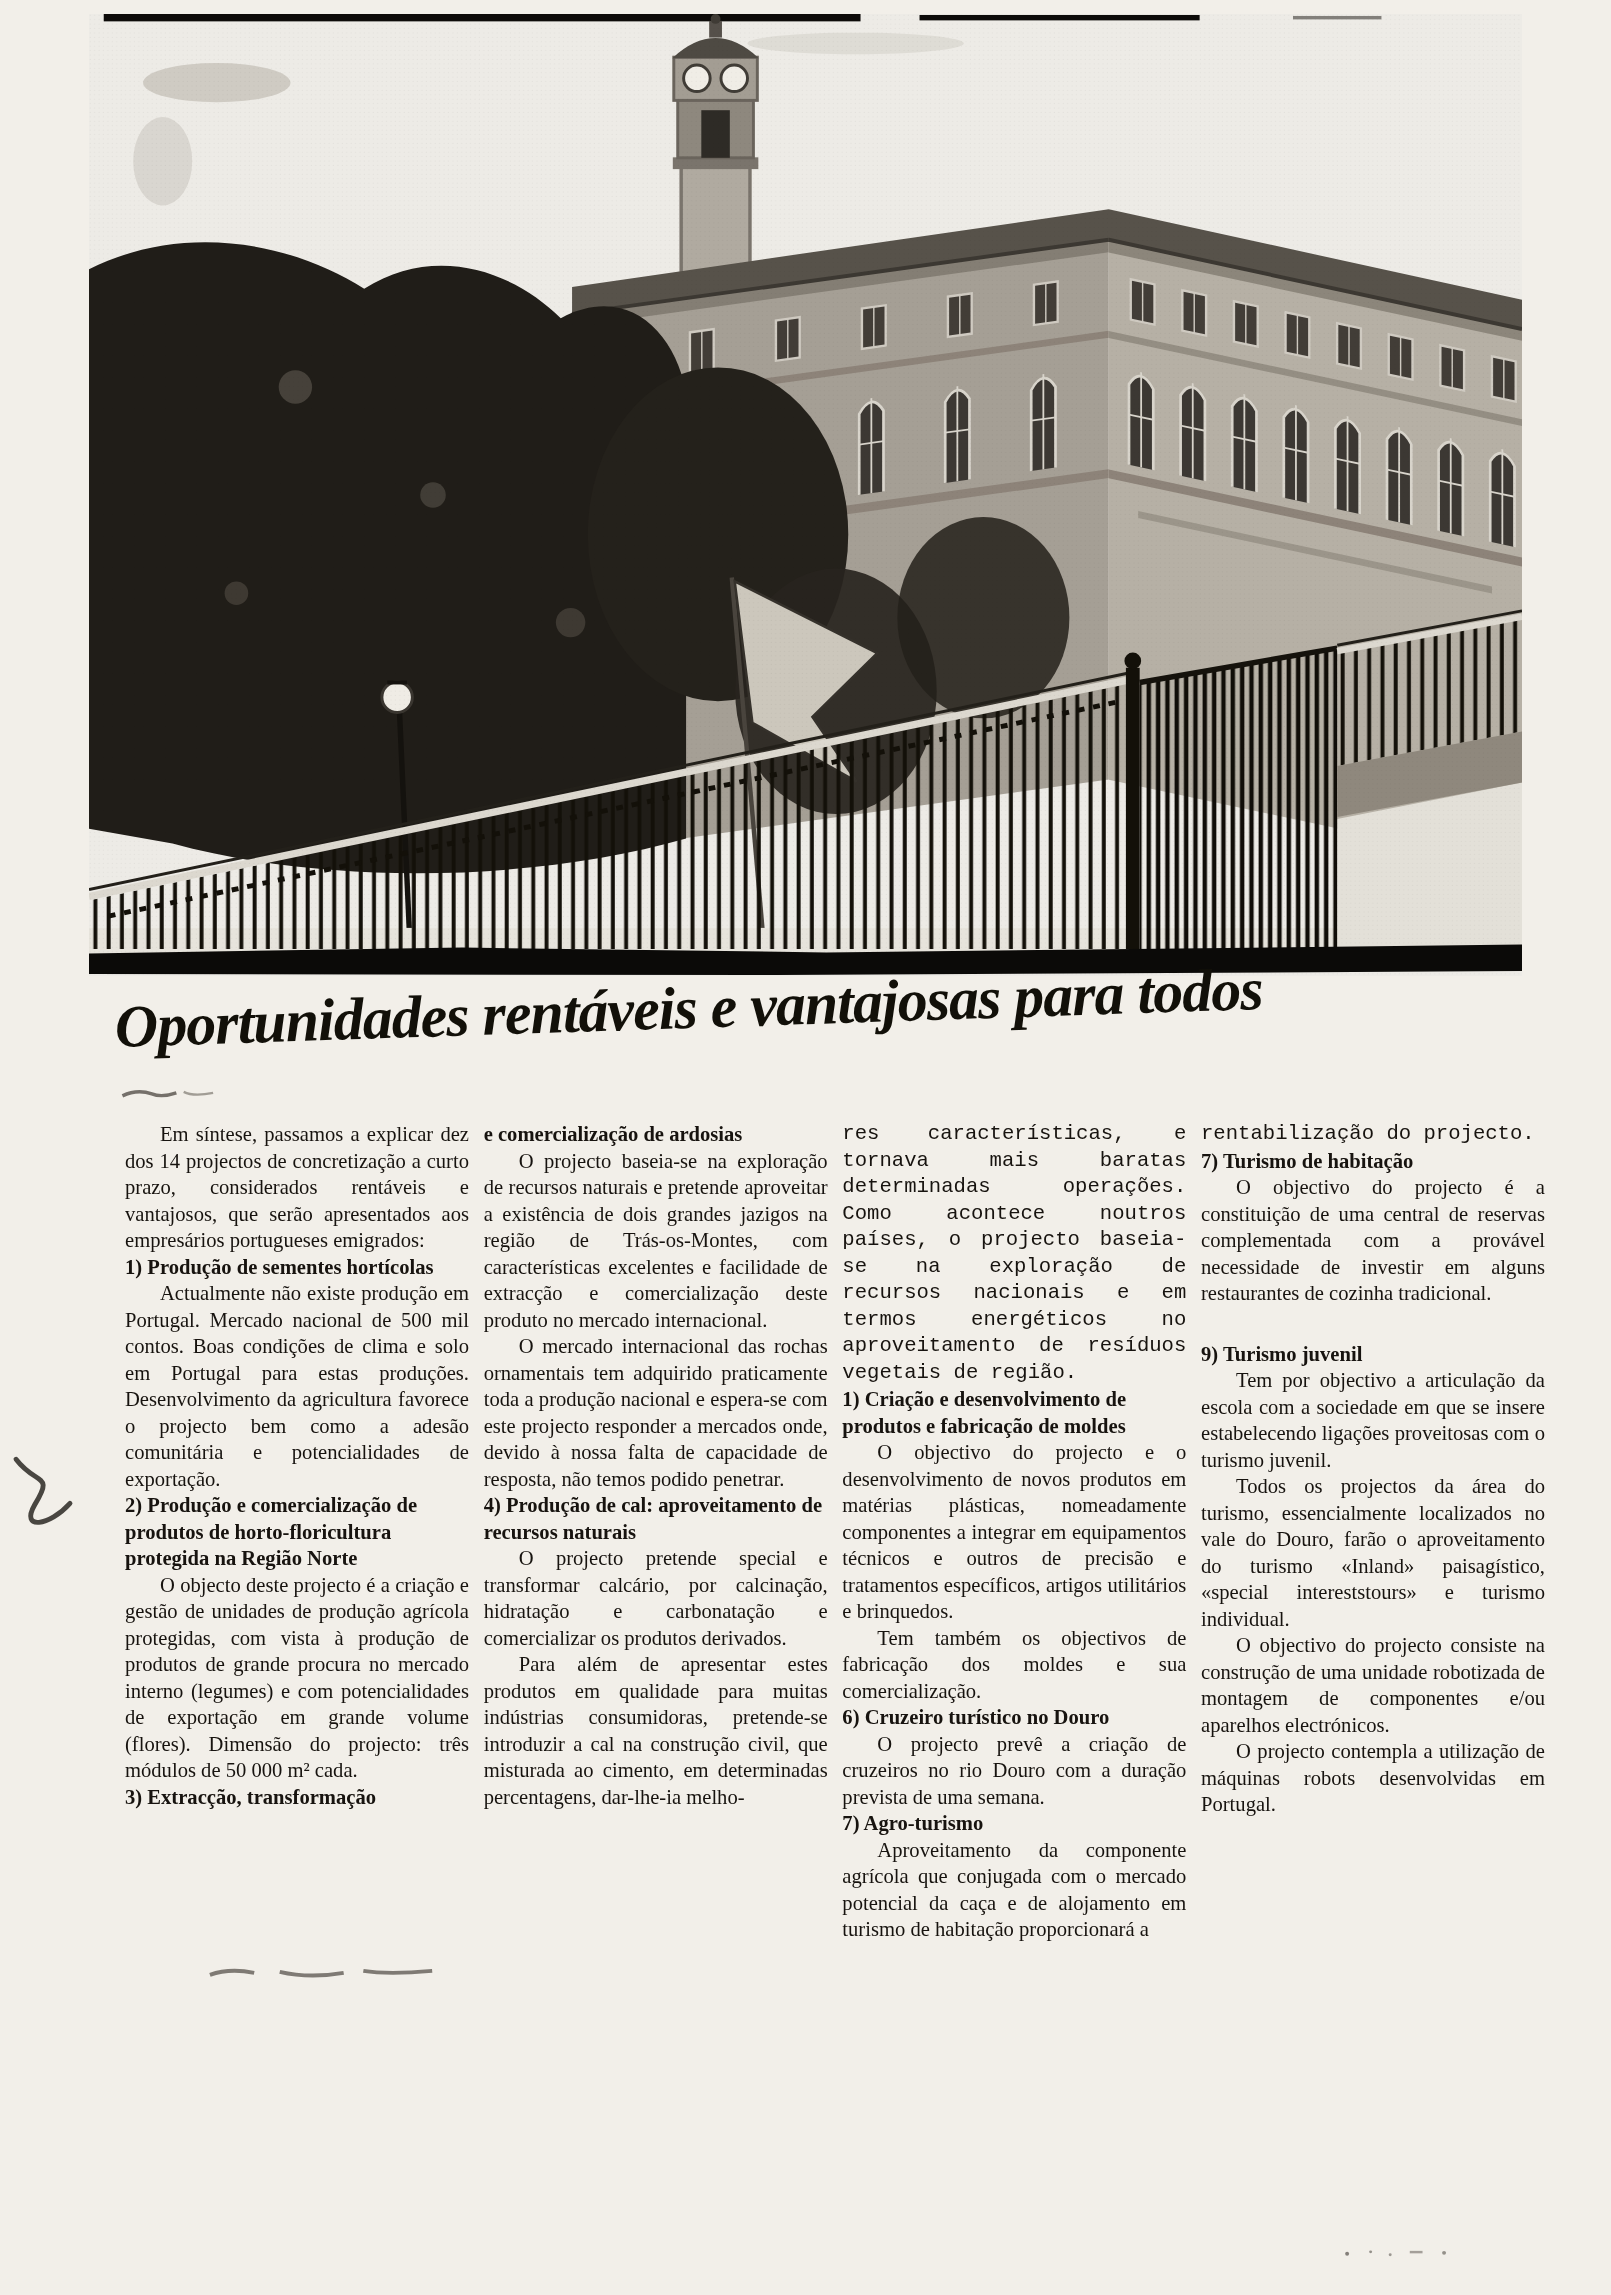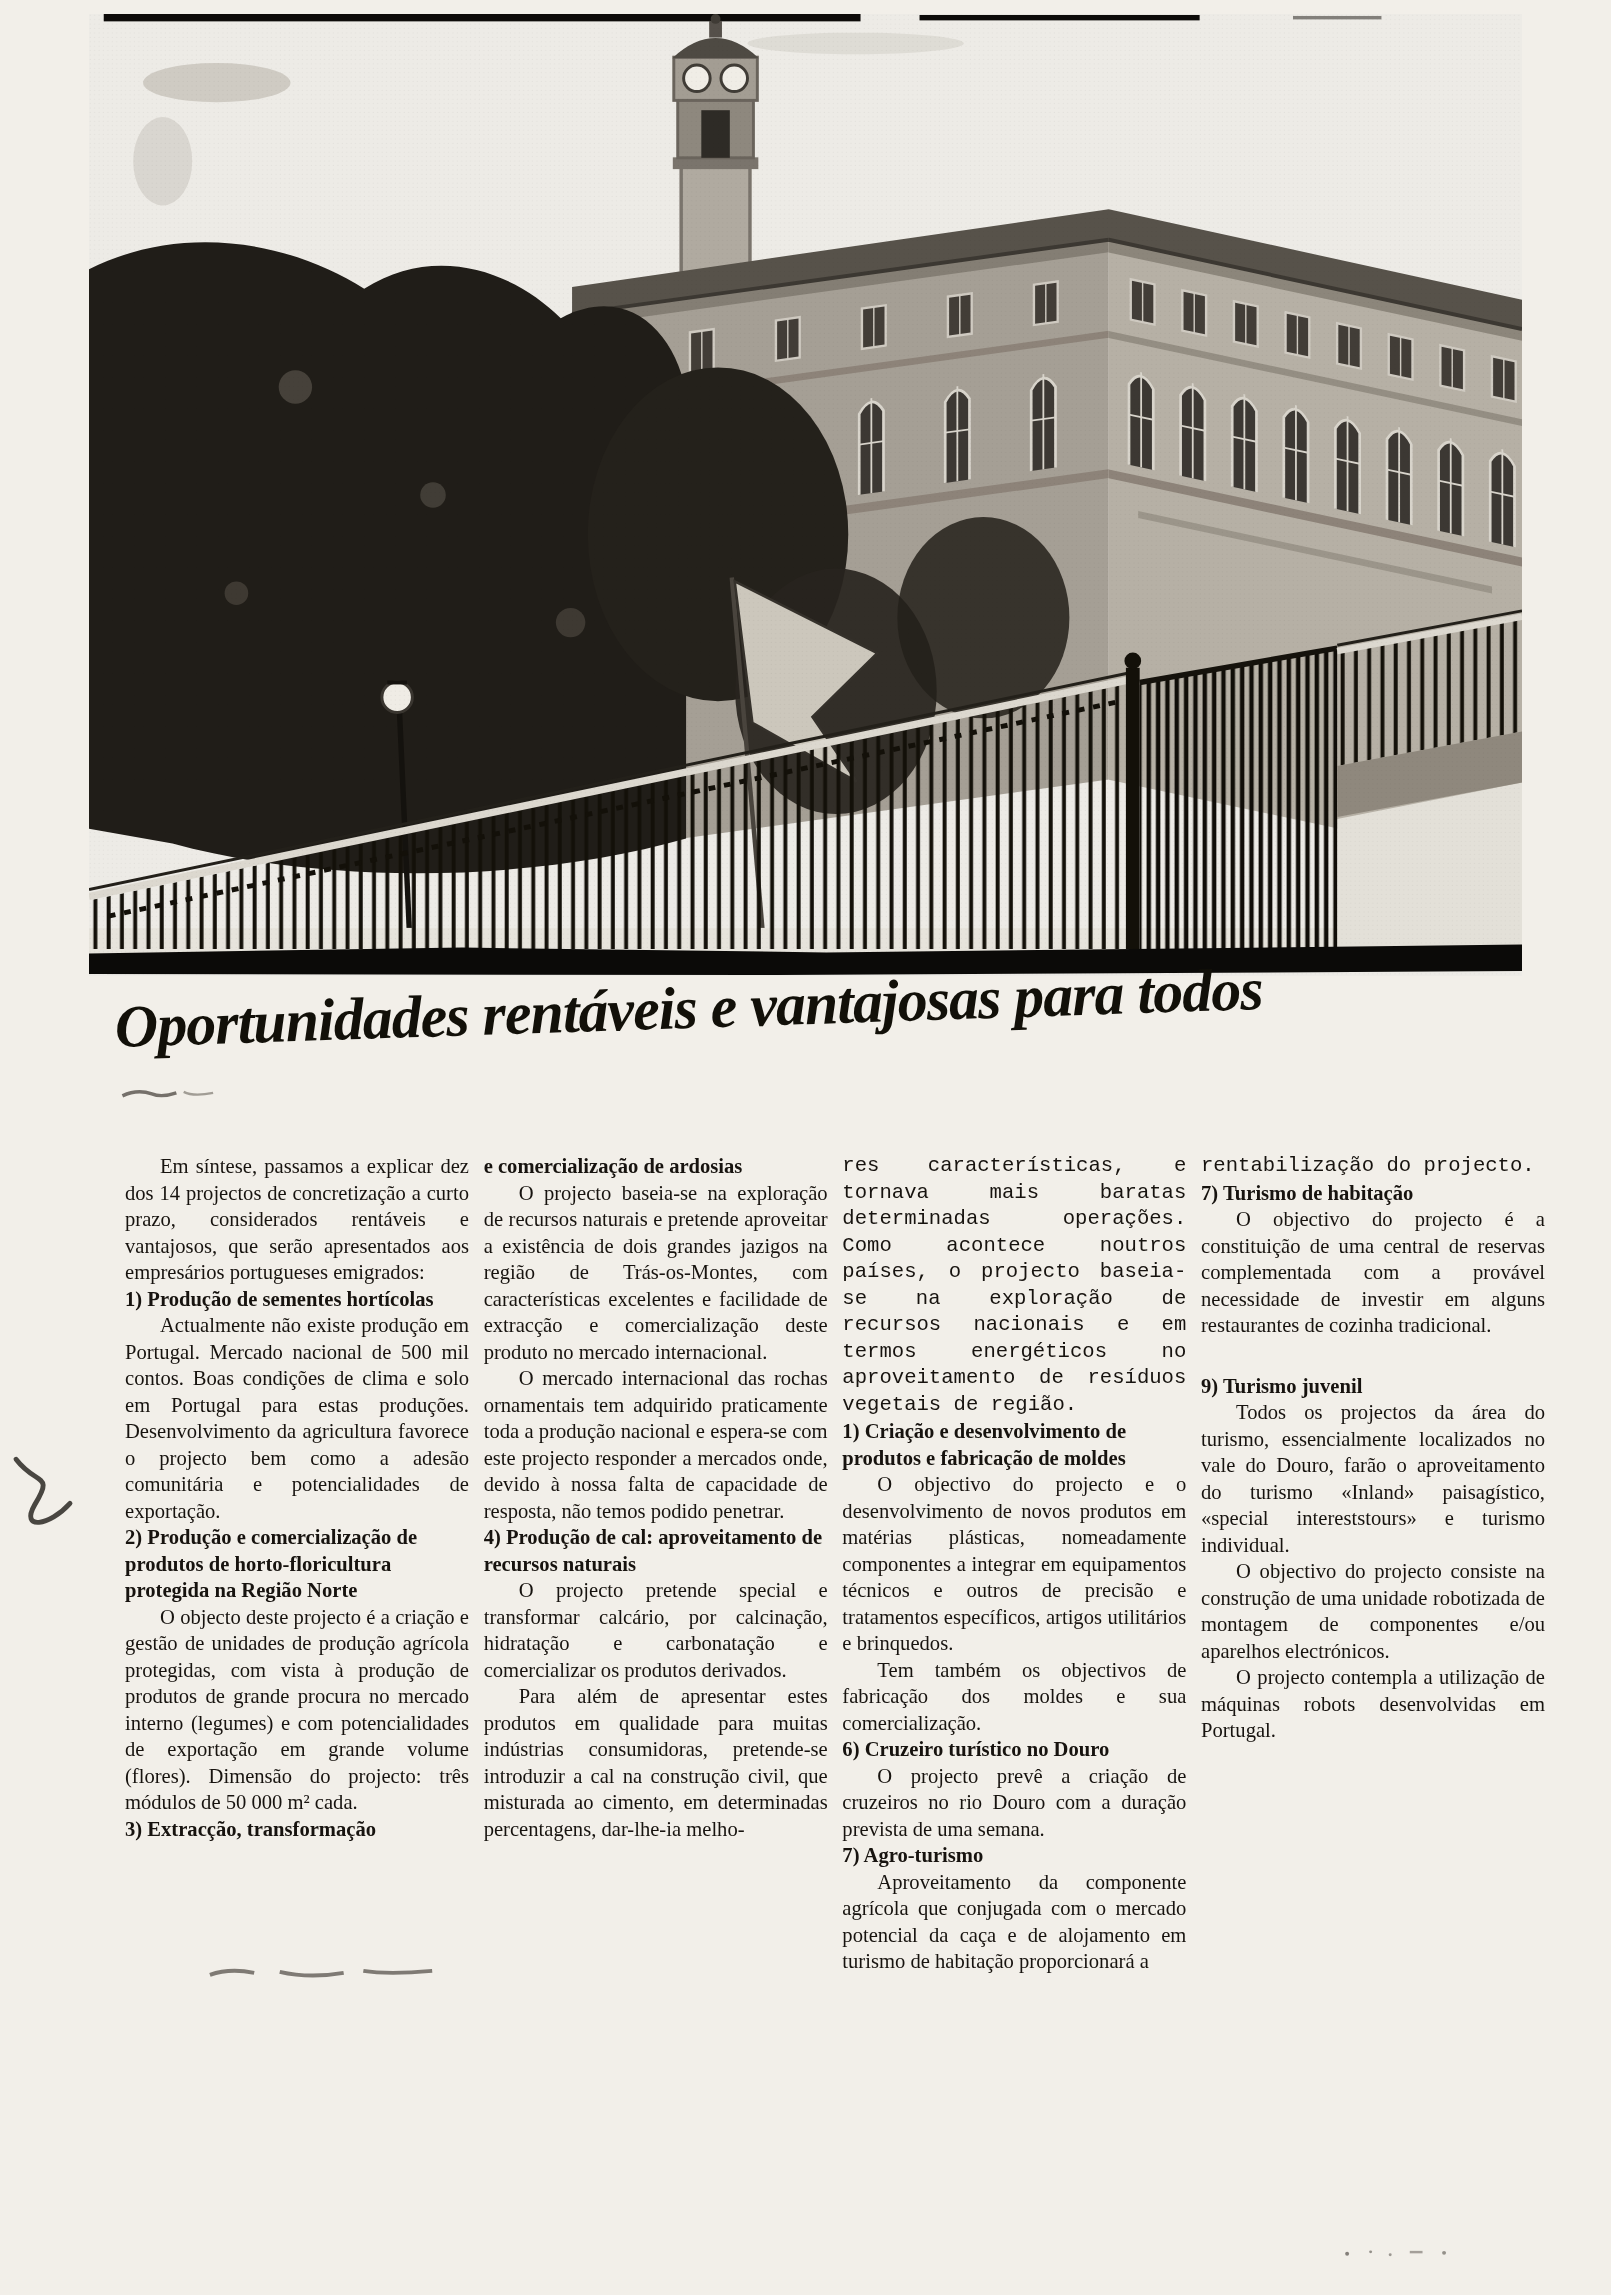--- a/index.html
+++ b/index.html
@@ -28,21 +28,21 @@
     white-space:nowrap;
     transform:rotate(-1.9deg);
     transform-origin:left bottom;
     color:#121009;
   }
 
   
   .columns{
     position:absolute;left:125px;top:1121px;width:1420px;
     display:flex;gap:14.7px;
-    font-size:20.6px;line-height:26.5px;margin-top:32px;
+    font-size:20.6px;line-height:26.5px;
   }
   .col{width:344px;text-align:justify;}
   .col p{margin:0;}
   .blk-p{text-indent:35px;}
   .blk-p.noind{text-indent:0;font-family:Liberation Mono, monospace;}
   .blk-h{font-weight:bold;text-align:left;text-indent:0;margin:2px 0 1px 0;}
   .blk-h.gap, .blk-p.gap{margin-top:34px;}
 
   
   .mark{position:absolute;}
@@ -229,20 +229,21 @@
         <p class="blk-h">6) Cruzeiro turístico no Douro</p>
         <p class="blk-p">O projecto prevê a criação de cruzeiros no rio Douro com a duração prevista de uma semana.</p>
         <p class="blk-h">7) Agro-turismo</p>
         <p class="blk-p">Aproveitamento da componente agrícola que conjugada com o mercado potencial da caça e de alojamento em turismo de habitação proporcionará a</p>
       </div>
     <div class="col">
         <p class="blk-p noind">rentabilização do projecto.</p>
         <p class="blk-h">7) Turismo de habitação</p>
         <p class="blk-p">O objectivo do projecto é a constituição de uma central de reservas complementada com a provável necessidade de investir em alguns restaurantes de cozinha tradicional.</p>
         <p class="blk-h gap">9) Turismo juvenil</p>
+        <p class="blk-p">Tem por objectivo a articulação da escola com a sociedade em que se insere estabelecendo ligações proveitosas com o turismo juvenil.</p>
         <p class="blk-p">Todos os projectos da área do turismo, essencialmente localizados no vale do Douro, farão o aproveitamento do turismo «Inland» paisagístico, «special intereststours» e turismo individual.</p>
         <p class="blk-p">O objectivo do projecto consiste na construção de uma unidade robotizada de montagem de componentes e/ou aparelhos electrónicos.</p>
         <p class="blk-p">O projecto contempla a utilização de máquinas robots desenvolvidas em Portugal.</p>
       </div>
   </div>
 
   <div class="mark" style="left:8.8px;top:796px;width:74px;height:103px;">
     <svg viewBox="0 0 150 210">
         <path d="M18,30 C60,85 95,55 55,120 C25,172 85,165 128,118" fill="none" stroke="#2b2username823" stroke-width="10" stroke-linecap="round" opacity="0.85"></path>
       </svg>

